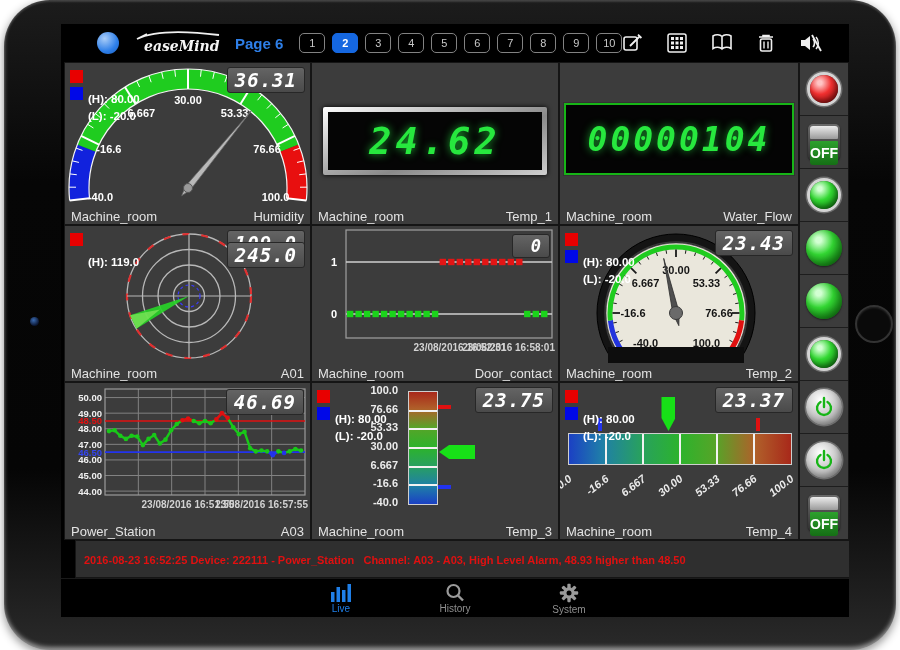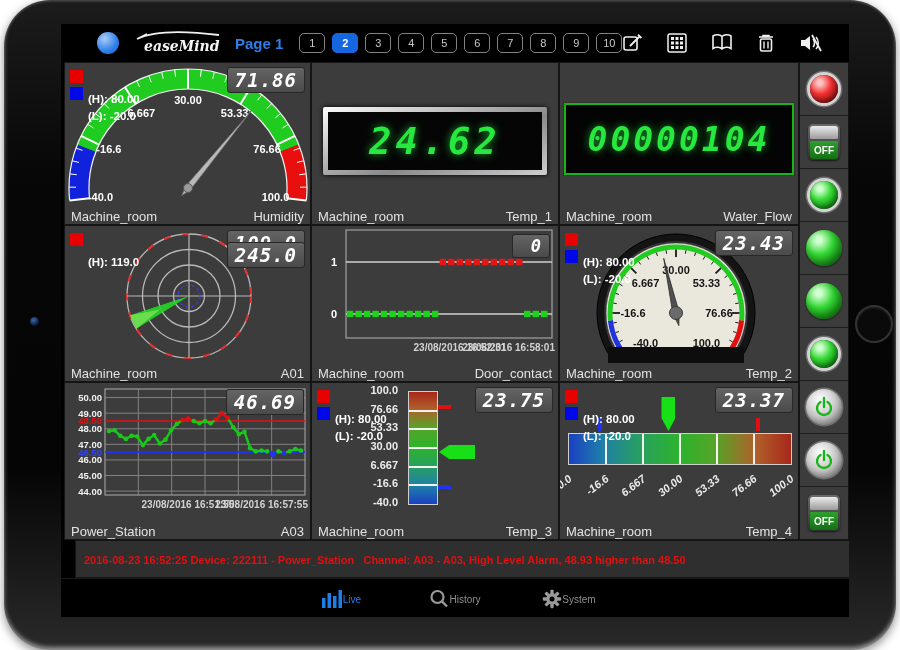--- a/index.html
+++ b/index.html
@@ -66,48 +66,48 @@
   .led.ring{width:28px;height:28px;box-shadow:0 0 0 3px #d4d4d4,0 0 0 4.5px #6f6f6f,inset -2px -3px 5px rgba(0,0,0,.4);}
   .led.ball{width:36px;height:36px;box-shadow:inset -3px -4px 8px rgba(0,0,0,.35),0 1px 2px rgba(0,0,0,.5);}
   .led.red{background:radial-gradient(circle at 35% 28%,#ffc4c4 8%,#f03030 42%,#8a0808 96%);}
   .led.green{background:radial-gradient(circle at 35% 28%,#d2ffd2 8%,#33d833 42%,#0a7a0a 96%);}
   .pwr{width:36px;height:36px;border-radius:50%;display:flex;align-items:center;justify-content:center;
     background:radial-gradient(circle at 40% 30%,#ffffff,#bcbcbc 60%,#8f8f8f);
     box-shadow:0 0 0 1.5px #6f6f6f,inset -2px -3px 5px rgba(0,0,0,.25);}
   .sw{width:32px;height:36px;border-radius:5px;background:linear-gradient(#6a6a6a,#2f2f2f);
     padding:2px;box-sizing:border-box;box-shadow:0 1px 2px rgba(0,0,0,.6);}
   .swtop{height:13px;border-radius:3px 3px 1px 1px;background:linear-gradient(#ececec,#9a9a9a);margin-bottom:2px;}
-  .swbot{height:18px;border-radius:1px 1px 3px 3px;background:linear-gradient(#2da02d,#156f15);
-    color:#fff;font-size:10px;font-weight:bold;display:flex;align-items:center;justify-content:center;}
+  .swbot{height:24px;border-radius:1px 1px 3px 3px;background:linear-gradient(#2da02d,#156f15);
+    color:#fff;font-size:14px;font-weight:bold;display:flex;align-items:center;justify-content:center;}
   
   .alarm{position:absolute;top:516px;left:14px;width:785px;height:38px;background:#2f2f2f;
     border:1px solid #151515;box-sizing:border-box;}
   .alarm-text{position:absolute;left:8px;top:13px;color:#e01010;font-size:11px;font-weight:bold;white-space:pre;}
   .nav{position:absolute;top:554px;left:0;right:0;height:39px;background:#000;border-top:1px solid #1a1a1a;
     display:flex;justify-content:center;gap:52px;}
-  .nav-item{display:flex;flex-direction:row;align-items:center;justify-content:center;width:62px;color:#8f8f8f;}
+  .nav-item{display:flex;flex-direction:column;align-items:center;justify-content:center;width:62px;color:#8f8f8f;}
   .nav-item .nlabel{font-size:10px;margin-top:1px;}
   .nav-item.active{color:#1f7fe8;}
 </style>
 </head>
 <body>
 
 <div class="device">
   <div class="camera"></div>
   <div class="home-btn"></div>
 
   <div class="screen">
 
     <div class="toolbar">
       <div class="status-dot"></div>
       <svg class="logo-svg" width="92" height="26" viewBox="0 0 92 26">
         <path d="M6 9 C22 1 48 0 88 5 M6 9 L16 4" stroke="#f0f0f0" stroke-width="1.8" fill="none"></path>
         <text x="13" y="21" font-family="DejaVu Serif, serif" font-style="italic" font-weight="bold" font-size="14" fill="#f5f5f5">easeMind</text>
       </svg>
-      <span class="page-label">Page 1</span>
+      <span class="page-label">Page 6</span>
       <div class="pages" id="pages">
           <div class="pagebtn">1</div>
           <div class="pagebtn active">2</div>
           <div class="pagebtn">3</div>
           <div class="pagebtn">4</div>
           <div class="pagebtn">5</div>
           <div class="pagebtn">6</div>
           <div class="pagebtn">7</div>
           <div class="pagebtn">8</div>
           <div class="pagebtn">9</div>
@@ -205,21 +205,21 @@
         <div class="legend">
           <div class="lrow">
               <span class="sq red"></span>
             <span class="ltxt">(H): 80.00</span>
             </div>
           <div class="lrow">
               <span class="sq blue"></span>
             <span class="ltxt">(L): -20.0</span>
             </div>
         </div>
-        <div class="mini-display">71.86</div>
+        <div class="mini-display">36.31</div>
         <svg id="svg0" class="wsvg" width="245" height="145">
             <path d="M14.60 136.39A109 109 0 0 1 21.53 85.18" stroke="#1122dd" stroke-width="20" fill="none"></path>
             <path d="M21.53 85.18A109 109 0 0 1 224.47 85.18" stroke="#1fcc1f" stroke-width="20" fill="none"></path>
             <path d="M224.47 85.18A109 109 0 0 1 231.40 136.39" stroke="#e80f0f" stroke-width="20" fill="none"></path>
             <path d="M4.65 137.44A119 119 0 1 1 241.35 137.44" stroke="#f5f5f5" stroke-width="1.2" fill="none"></path>
             <path d="M24.54 135.35A99 99 0 1 1 221.46 135.35" stroke="#f5f5f5" stroke-width="1.2" fill="none"></path>
             <line x1="4.65189445117548" y1="137.43888712885075" x2="24.542332358540946" y2="135.3483178634977" stroke="#fff" stroke-width="2"></line>
             <line x1="4.002899946058022" y1="124.16923002454256" x2="11.002729360995787" y2="124.2180988466283" stroke="#fff" stroke-width="1"></line>
             <line x1="4.837104535322098" y1="110.90992777152636" x2="11.787863092067866" y2="111.73875554967186" stroke="#fff" stroke-width="1"></line>
             <line x1="7.144110558093928" y1="97.82624645683197" x2="13.959162878206044" y2="99.42470254760656" stroke="#fff" stroke-width="1"></line>

